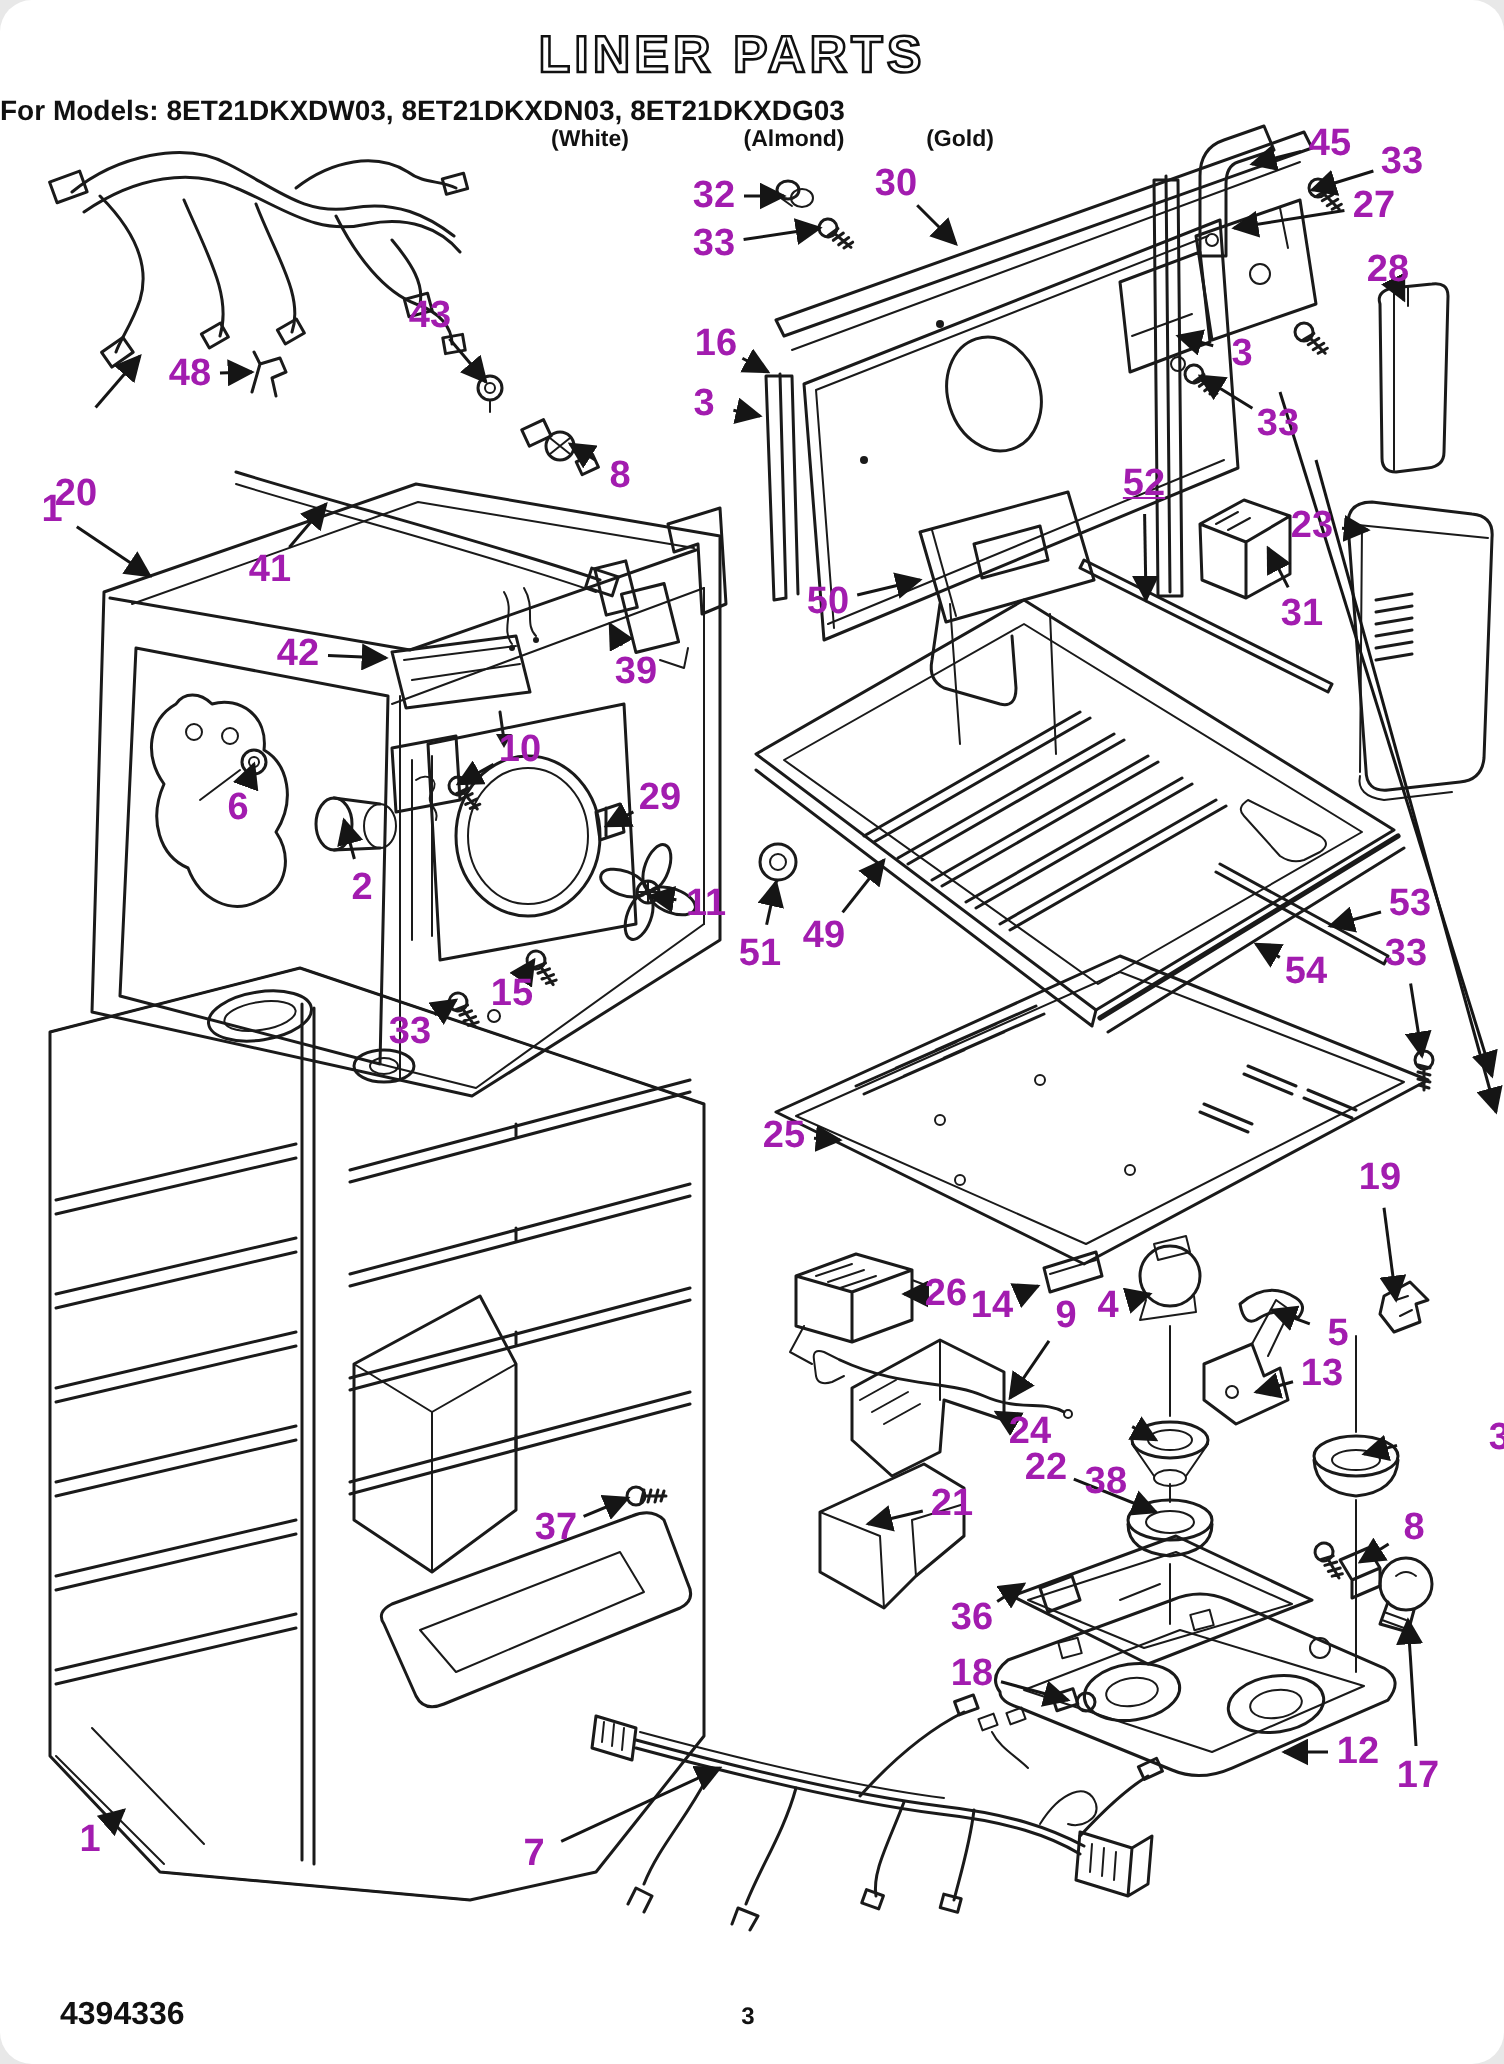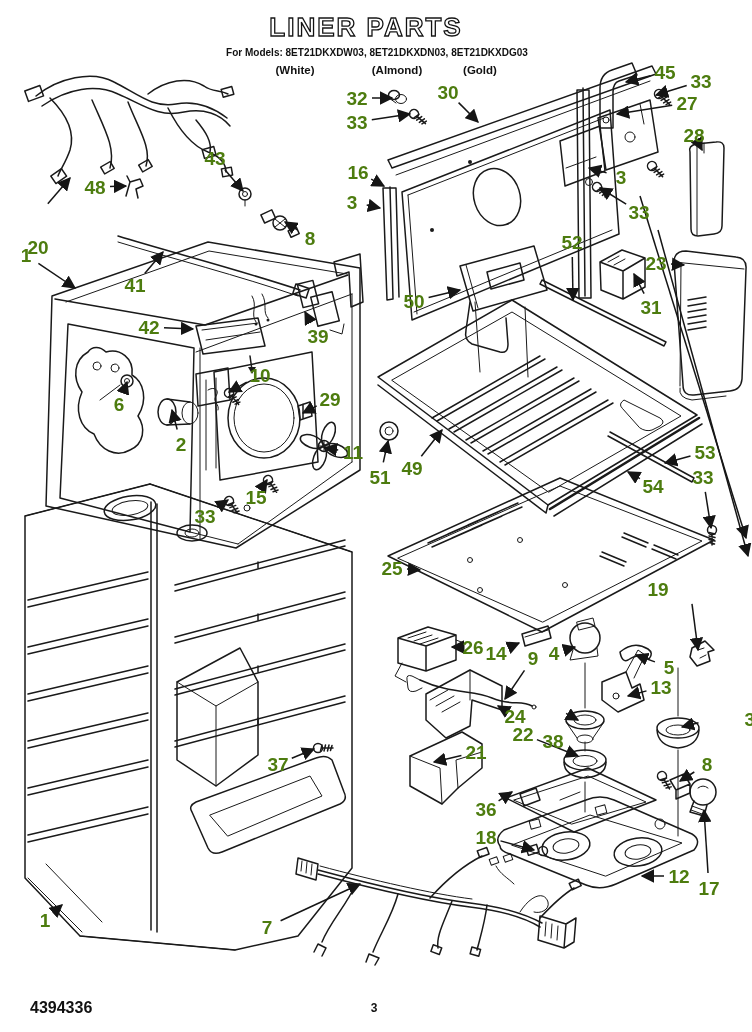--- a/index.html
+++ b/index.html
@@ -1,35 +1,35 @@
 <!DOCTYPE html>
 <html><head>
 <meta charset="utf-8">
 <style>
   html,body{margin:0;padding:0;background:#e8e8e8;}
   .page{position:relative;width:752px;height:1032px;background:#ffffff;overflow:hidden;
-        font-family:"Liberation Sans", sans-serif;color:#111;}
+        font-family:"Liberation Sans", sans-serif;color:#111;border-radius:16px;}
   .title-svg{position:absolute;left:0;top:0;}
   .title-text{font-family:"Liberation Sans",sans-serif;font-weight:bold;font-size:26px;
         letter-spacing:2px;fill:#ffffff;stroke:#111;stroke-width:1.3px;}
-  .models-line{position:absolute;top:47px;left:0;width:724px;text-align:center;
-        font-size:10px;font-weight:bold;white-space:nowrap;padding-left:15px;}
+  .models-line{position:absolute;top:47px;left:0;width:724px;text-align:left;
+        font-size:14px;font-weight:bold;white-space:nowrap;}
   .color-label{position:absolute;top:64px;transform:translateX(-50%);
         font-size:11.5px;font-weight:bold;}
   .c-white{left:295px;} .c-almond{left:397px;} .c-gold{left:480px;}
   .art,.leads{position:absolute;left:0;top:0;}
   .art path,.art line,.art rect,.art circle,.art ellipse,.art polyline{
         stroke:#1a1a1a;fill:none;stroke-width:1.5;stroke-linecap:round;stroke-linejoin:round;}
   .art .thin{stroke-width:1;}
   .art .bold{stroke-width:2.6;}
   .art .dot{fill:#1a1a1a;stroke:none;}
   .leads line{stroke:#151515;stroke-width:1.5;}
   #callout-layer{position:absolute;left:0;top:0;width:752px;height:1032px;pointer-events:none;}
   .callout{position:absolute;transform:translate(-50%,-50%);font-size:19px;font-weight:bold;
-        color:#4d7c0f;line-height:1;white-space:nowrap;}
+        color:#a21caf;line-height:1;white-space:nowrap;}
   .footer-doc{position:absolute;left:30px;top:999px;font-size:16px;font-weight:bold;}
   .footer-page{position:absolute;left:360px;top:1001px;width:28px;text-align:center;
         font-size:12px;font-weight:bold;}
 </style>
 </head>
 <body>
 
 <div class="page">
 
   <svg class="title-svg" width="752" height="46">
@@ -487,31 +487,31 @@
       <div class="callout" style="left: 357px; top: 122px;">33</div>
       <div class="callout" style="left: 448px; top: 92px;">30</div>
       <div class="callout" style="left: 358px; top: 172px;">16</div>
       <div class="callout" style="left: 352px; top: 202px;">3</div>
       <div class="callout" style="left: 665px; top: 72px;">45</div>
       <div class="callout" style="left: 701px; top: 81px;">33</div>
       <div class="callout" style="left: 687px; top: 103px;">27</div>
       <div class="callout" style="left: 694px; top: 135px;">28</div>
       <div class="callout" style="left: 621px; top: 177px;">3</div>
       <div class="callout" style="left: 639px; top: 212px;">33</div>
-      <div class="callout" style="left: 572px; top: 242px;">52</div>
+      <div class="callout" style="left: 572px; top: 242px; text-decoration: underline;">52</div>
       <div class="callout" style="left: 656px; top: 263px;">23</div>
       <div class="callout" style="left: 651px; top: 307px;">31</div>
       <div class="callout" style="left: 414px; top: 301px;">50</div>
       <div class="callout" style="left: 412px; top: 468px;">49</div>
       <div class="callout" style="left: 380px; top: 477px;">51</div>
       <div class="callout" style="left: 705px; top: 452px;">53</div>
       <div class="callout" style="left: 653px; top: 486px;">54</div>
       <div class="callout" style="left: 703px; top: 477px;">33</div>
       <div class="callout" style="left: 392px; top: 568px;">25</div>
-      <div class="callout" style="left: 658px; top: 589px; text-align: right;">19</div>
+      <div class="callout" style="left: 690px; top: 589px; text-align: right;">19</div>
       <div class="callout" style="left: 473px; top: 647px;">26</div>
       <div class="callout" style="left: 496px; top: 653px;">14</div>
       <div class="callout" style="left: 533px; top: 658px;">9</div>
       <div class="callout" style="left: 554px; top: 653px;">4</div>
       <div class="callout" style="left: 669px; top: 667px;">5</div>
       <div class="callout" style="left: 661px; top: 687px;">13</div>
       <div class="callout" style="left: 553px; top: 706px; margin-top: 35px;">38</div>
       <div class="callout" style="left: 755px; top: 719px;">34</div>
       <div class="callout" style="left: 515px; top: 716px;">24</div>
       <div class="callout" style="left: 523px; top: 734px;">22</div>

